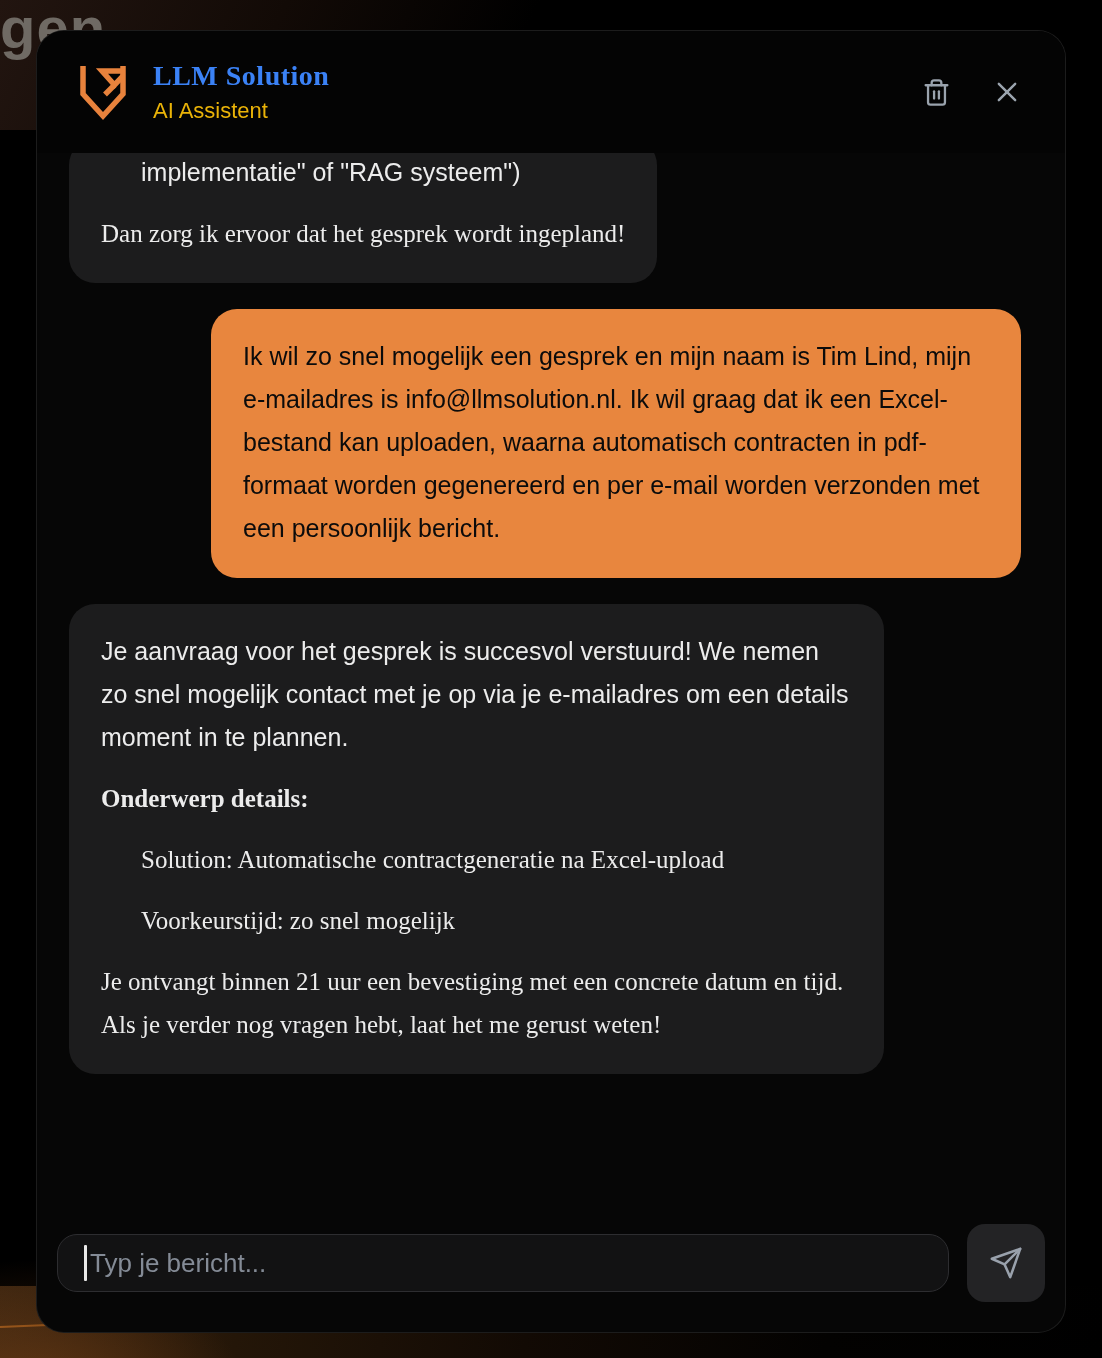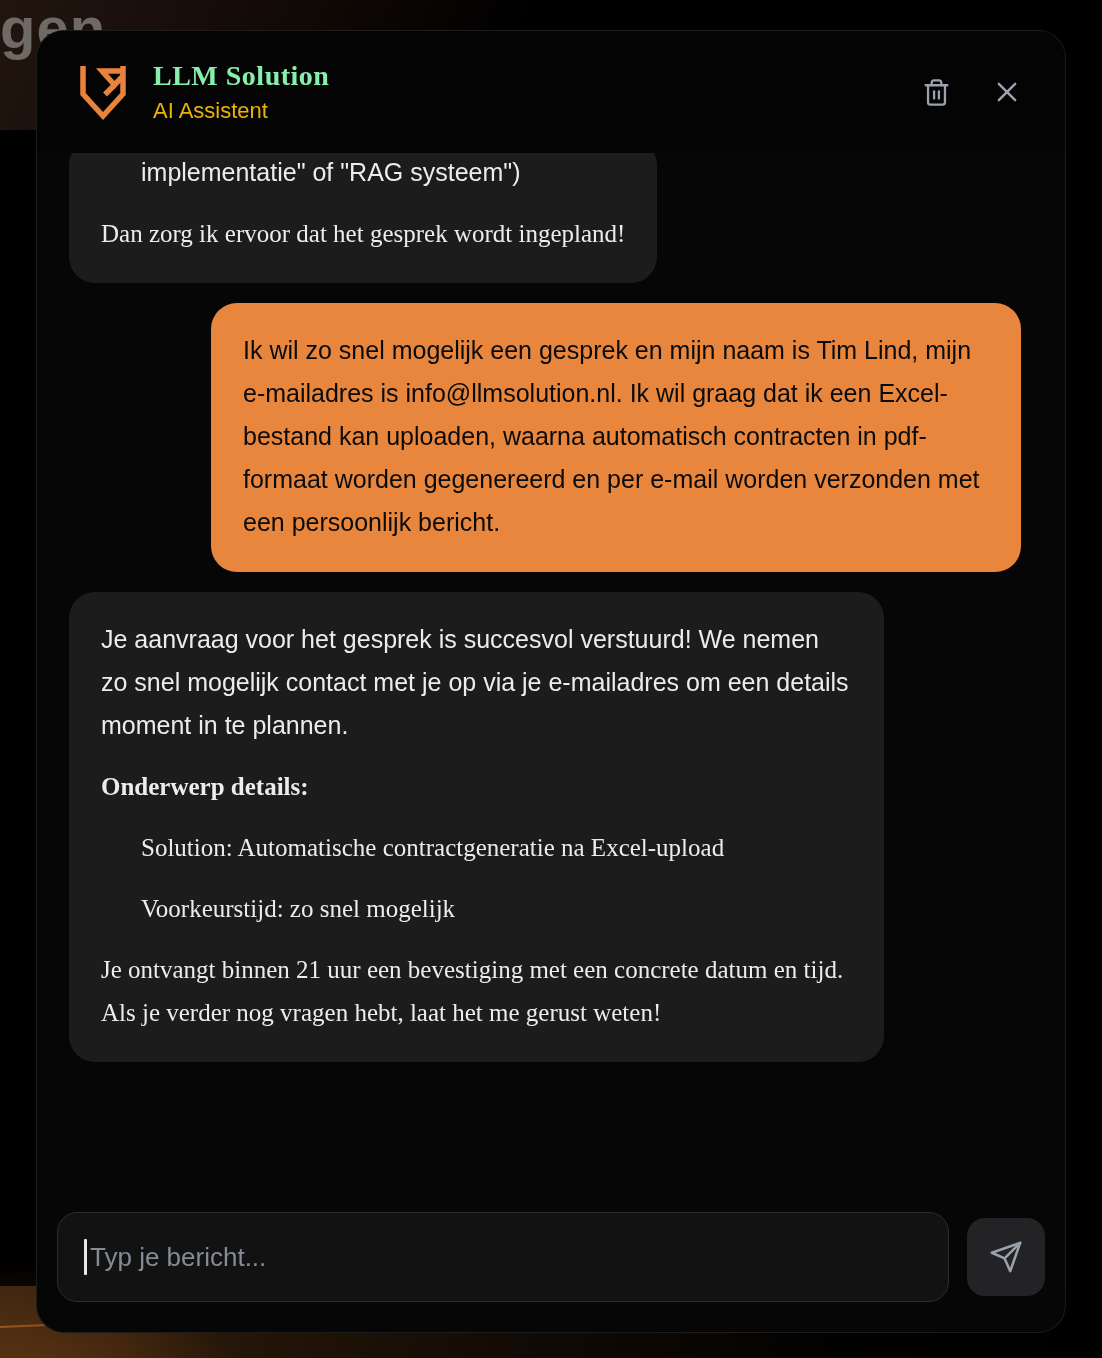--- a/index.html
+++ b/index.html
@@ -37,50 +37,50 @@
   }
 
   
   .header {
     flex:0 0 122px; display:flex; align-items:center; padding:0 38px;
     background:#040404;
   }
   .logo { width:56px; height:60px; flex:0 0 auto; }
   .titles { margin-left:22px; flex:1; }
   .brand { font-family:"Liberation Serif","DejaVu Serif",serif; font-weight:700;
-           font-size:28px; color:#86efac; letter-spacing:.5px; }
+           font-size:28px; color:#3b82f6; letter-spacing:.5px; }
   .subtitle { margin-top:6px; font-size:22px; color:#eab308; }
   .hbtn { background:none; border:none; cursor:pointer; padding:6px; line-height:0; }
   .hbtn + .hbtn { margin-left:30px; }
 
   
   .messages { flex:1 1 auto; padding:0 32px; overflow:hidden; display:flex; flex-direction:column; }
   .bubble { border-radius:26px; font-size:25px; line-height:1.72; }
   .bubble p + p { margin-top:18px;font-family:Liberation Serif, serif; }
   .bubble .indent { padding-left:40px; }
   .bubble .bold { font-weight:700; }
   .assistant {
     background:#1C1C1D; color:#ececec; align-self:flex-start;
     max-width:815px; padding:26px 32px 28px;
   }
   .assistant.clipped { margin-top:-14px; padding-top:12px; }
   .user {
     background:#E8863E; color:#0b0b0b; align-self:flex-end;
     max-width:810px; padding:26px 32px 28px; margin-right:12px;
   }
-  .bubble + .bubble { margin-top:20px; }
+  .bubble + .bubble { margin-top:26px; }
 
   
   .composer {
     margin-top:auto; flex:0 0 auto; display:flex; align-items:center;
     gap:18px; padding:14px 20px 30px;
   }
   .input-wrap { position:relative; flex:1; }
   .msg-input {
-    width:100%; height:90px; background:#121213; color:#e8e8e8;
+    width:100%; height:58px; background:#121213; color:#e8e8e8;
     border:1.5px solid #2d2d30; border-radius:20px; padding:0 26px 0 32px;
     font-size:26px; font-family:"Liberation Sans",sans-serif; outline:none;
   }
   .msg-input::placeholder { color:#848b96; }
   .caret {
     position:absolute; left:27px; top:50%; transform:translateY(-50%);
     width:3px; height:36px; background:#e9e9e9; border-radius:1px;
   }
   .send-btn {
     flex:0 0 auto; width:78px; height:78px; border-radius:18px;

